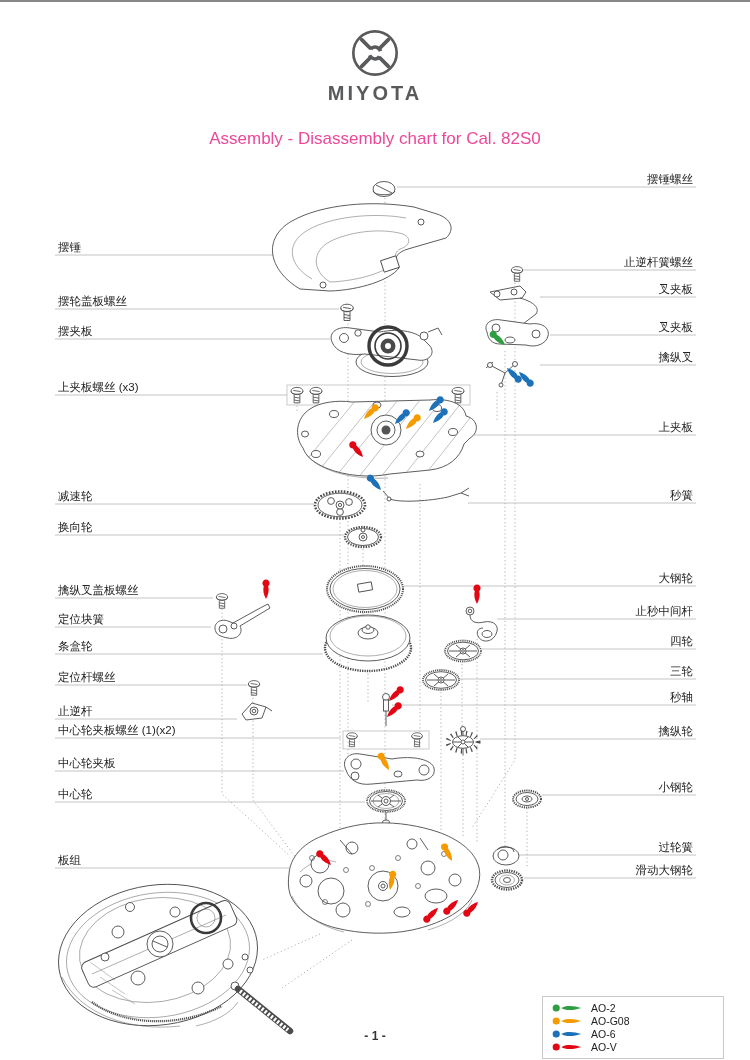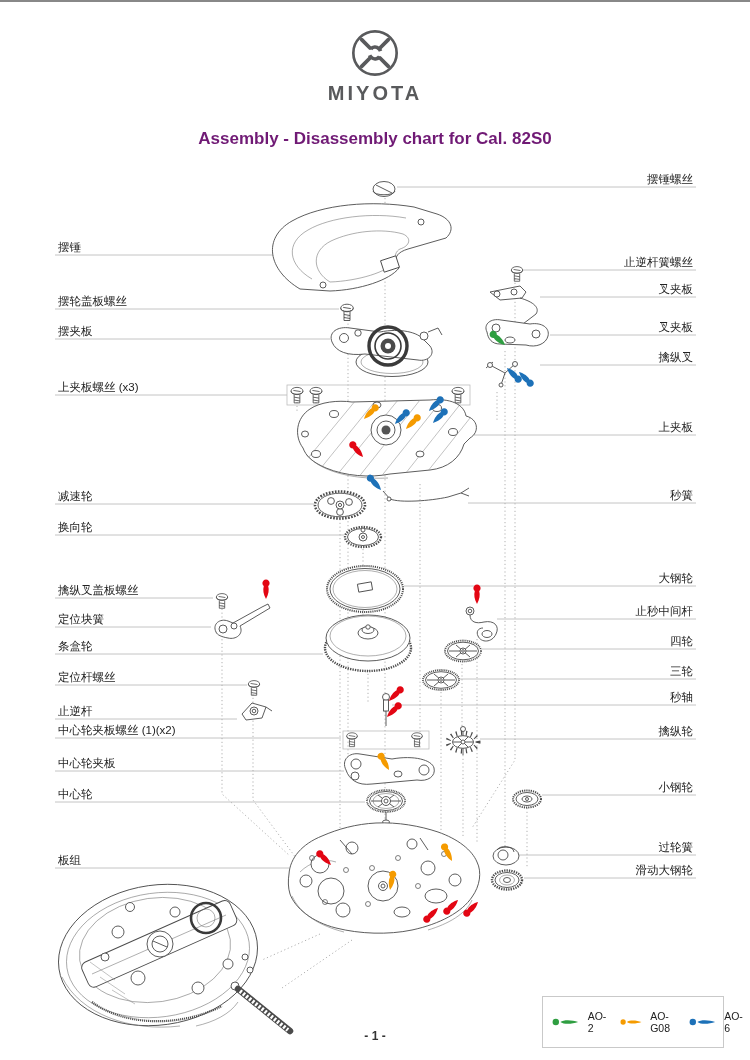--- a/index.html
+++ b/index.html
@@ -4,34 +4,34 @@
 <style>
   html,body{margin:0;padding:0;background:#888;}
   .page{
     position:relative;width:750px;height:1060px;margin:2px auto;background:#ffffff;
     font-family:"Liberation Sans","DejaVu Sans",sans-serif;overflow:hidden;
   }
   .logo{position:absolute;top:26px;left:50%;transform:translateX(-50%);}
   .brand{position:absolute;top:80px;left:0;width:100%;text-align:center;
     font-size:20px;font-weight:bold;letter-spacing:3px;color:#595a5c;}
   .title{position:absolute;top:127px;left:0;width:100%;text-align:center;
-    font-size:17px;font-weight:bold;color:#701a75;}
+    font-size:17px;font-weight:normal;color:#ec4899;}
   svg.diagram{position:absolute;left:0;top:0;}
   svg text.lbl{font-family:"Liberation Sans","DejaVu Sans",sans-serif;font-size:11.5px;fill:#232323;}
   .part{fill:#ffffff;stroke:#4b4b4b;stroke-width:0.9;}
   .ln{fill:none;stroke:#4b4b4b;stroke-width:0.9;}
   .thin{fill:none;stroke:#6d6d6d;stroke-width:0.55;}
   .hatch{stroke:#8f8f8f;stroke-width:0.55;}
   .leader{stroke:#b5b5b5;stroke-width:0.8;}
   .dot{fill:none;stroke:#8f8f8f;stroke-width:0.7;stroke-dasharray:1.2 2.6;}
   .teeth{fill:none;stroke:#4b4b4b;}
   .oil-g{fill:#2F9E41;}.oil-b{fill:#1D71B8;}.oil-o{fill:#F59B00;}.oil-r{fill:#E30613;}
   .legend{
     position:absolute;left:542px;top:994px;width:162px;border:1px solid #c9c9c9;
-    display:grid;grid-template-columns:1fr 1fr 1fr 1fr;gap:1px 10px;padding:13px 9px;background:#fff;
+    display:grid;grid-template-columns:1fr;gap:1px 10px;padding:5px 9px;background:#fff;
   }
   .legend-item{display:flex;align-items:center;gap:7px;font-size:10.5px;color:#222;}
   .pagenum{position:absolute;top:1027px;left:0;width:100%;text-align:center;
     font-size:12px;font-weight:bold;color:#333;}
 </style>
 </head>
 <body>
 
 <div class="page">
 

